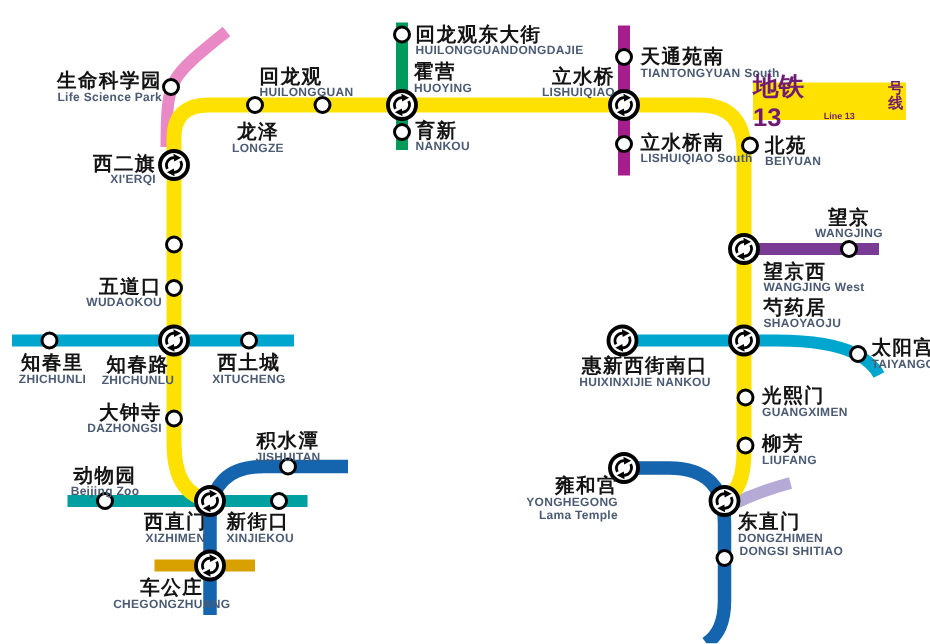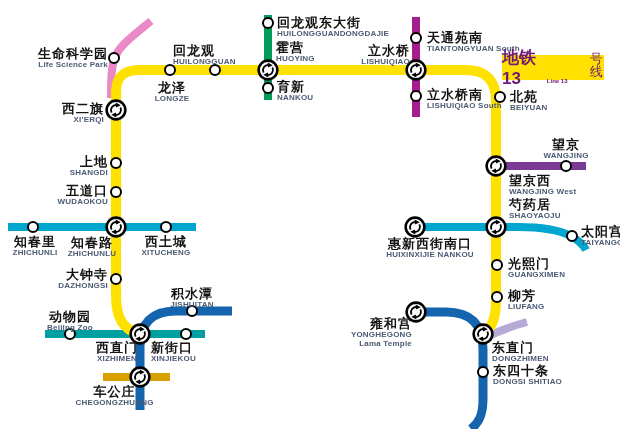--- a/index.html
+++ b/index.html
@@ -24,21 +24,21 @@
   .lbl .en{
     font-size:8px;font-weight:700;color:#4b5b74;
     letter-spacing:0.2px;white-space:nowrap;
   }
   .badge{
     position:absolute;left:502px;top:55px;width:102px;height:25px;
     display:flex;align-items:center;justify-content:center;
   }
   .badge .main{font-size:17px;font-weight:900;letter-spacing:0;}
   .badge .col{display:flex;flex-direction:column;line-height:1;margin-left:1px;}
-  .badge .suffix{font-size:13px;font-weight:400;margin-left:43px;}
+  .badge .suffix{font-size:10px;font-weight:700;margin-left:43px;}
   .badge .sub{font-size:6px;font-weight:700;}
   .hidden-defs{position:absolute;width:0;height:0;overflow:hidden;}
 </style>
 </head>
 <body>
 
 <svg class="hidden-defs" aria-hidden="true">
   <defs>
     <g id="xficon">
       <circle cx="12" cy="12" r="10.2" fill="#ffffff" stroke="#000000" stroke-width="2.8"></circle>
@@ -124,24 +124,20 @@
     </svg>
 
   <div class="lbl" style="left:8px;top:47px;width:100px;text-align:right">
     <div class="zh">生命科学园</div>
     <div class="en">Life Science Park</div>
   </div>
   <div class="lbl" style="left:20px;top:102px;width:84px;text-align:right">
     <div class="zh">西二旗</div>
     <div class="en">XI'ERQI</div>
   </div>
-  <div class="lbl" style="left:28px;top:155px;width:80px;text-align:right">
-    <div class="zh">上地</div>
-    <div class="en">SHANGDI</div>
-  </div>
   <div class="lbl" style="left:18px;top:184px;width:90px;text-align:right">
     <div class="zh">五道口</div>
     <div class="en">WUDAOKOU</div>
   </div>
   <div class="lbl" style="left:52px;top:236px;width:80px;text-align:center">
     <div class="zh">知春路</div>
     <div class="en">ZHICHUNLU</div>
   </div>
   <div class="lbl" style="left:18px;top:268px;width:90px;text-align:right">
     <div class="zh">大钟寺</div>
@@ -218,21 +214,20 @@
   <div class="lbl" style="left:302px;top:317px;width:110px;text-align:right">
     <div class="zh">雍和宫</div>
     <div class="en">YONGHEGONG</div>
     <div class="en">Lama Temple</div>
   </div>
   <div class="lbl" style="left:492px;top:341px;width:110px;text-align:left">
     <div class="zh">东直门</div>
     <div class="en">DONGZHIMEN</div>
   </div>
   <div class="lbl" style="left:493px;top:364px;width:120px;text-align:left">
-    <div class="zh">东四十条</div>
     <div class="en">DONGSI SHITIAO</div>
   </div>
   <div class="lbl" style="left:0px;top:235px;width:70px;text-align:center">
     <div class="zh">知春里</div>
     <div class="en">ZHICHUNLI</div>
   </div>
   <div class="lbl" style="left:131px;top:235px;width:70px;text-align:center">
     <div class="zh">西土城</div>
     <div class="en">XITUCHENG</div>
   </div>

